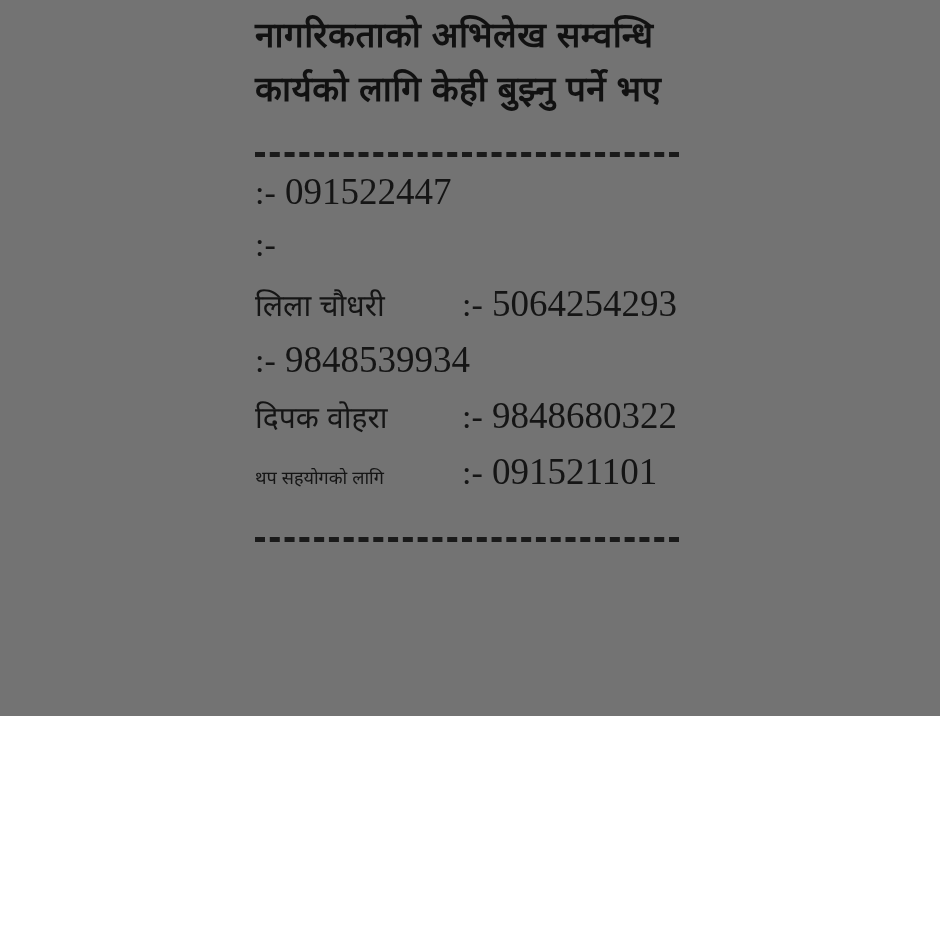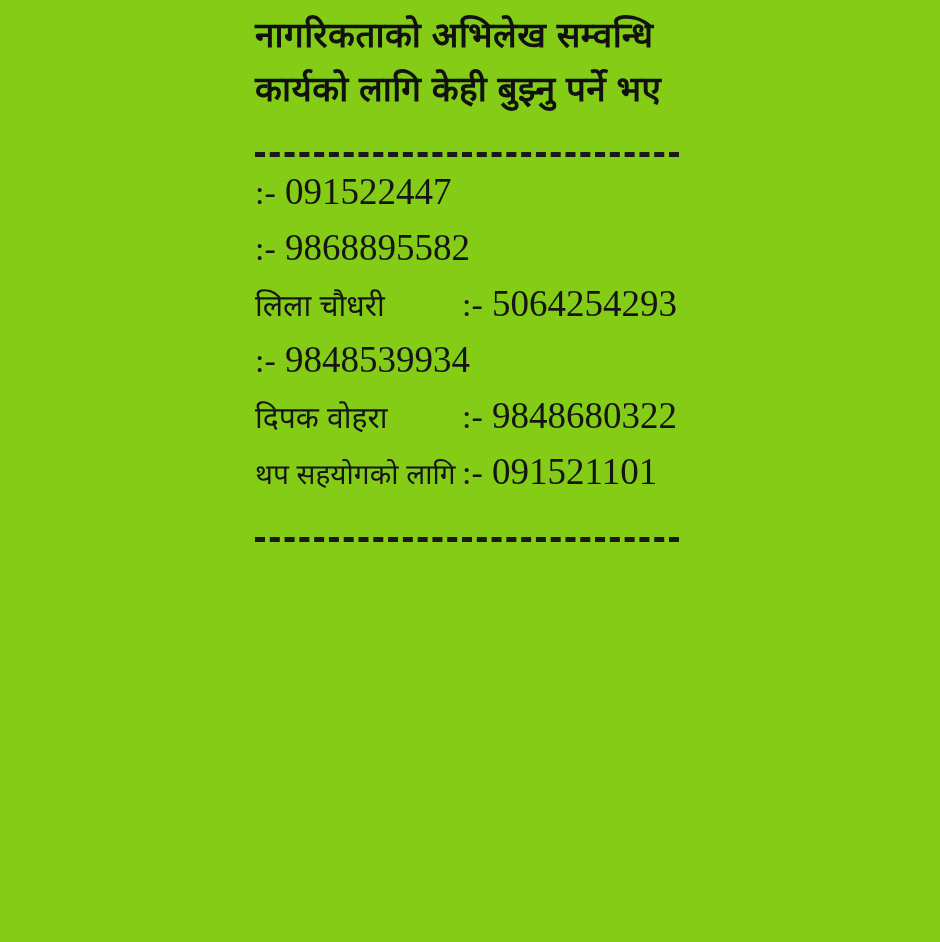--- a/index.html
+++ b/index.html
@@ -3,22 +3,22 @@
 <meta charset="utf-8">
 <style>
   html, body {
     margin: 0;
     padding: 0;
     background: #ffffff;
   }
   .page {
     position: relative;
     width: 940px;
-    height: 942px;
-    background: #84cc16;
+    height: 716px;
+    background: #737373;
     overflow: hidden;
     font-family: "Liberation Serif", serif;
     color: #121212;
   }
   .content {
     position: absolute;
     left: 255px;
     top: 0;
     width: 450px;
   }
@@ -54,21 +54,21 @@
     white-space: nowrap;
   }
   .label {
     display: inline-block;
     width: 207px;
     font-family: "Liberation Sans", sans-serif;
     font-size: 30px;
     color: #151515;
   }
   .row.small .label {
-    font-size: 28px;
+    font-size: 18px;
   }
   .sep {
     display: inline-block;
     width: 30px;
     font-family: "Liberation Serif", serif;
     font-size: 34px;
     color: #151515;
   }
   .number {
     font-family: Liberation Serif, serif;
@@ -90,21 +90,20 @@
     <div class="dashed-line top"></div>
 
     <div class="rows">
   <div class="row">
     <span class="sep">:-</span>
     <span class="number">091522447</span>
   </div>
 
   <div class="row">
     <span class="sep">:-</span>
-    <span class="number">9868895582</span>
   </div>
 
   <div class="row">
     <span class="label">लिला चौधरी</span>
     <span class="sep">:-</span>
     <span class="number">5064254293</span>
   </div>
 
   <div class="row">
     <span class="sep">:-</span>

